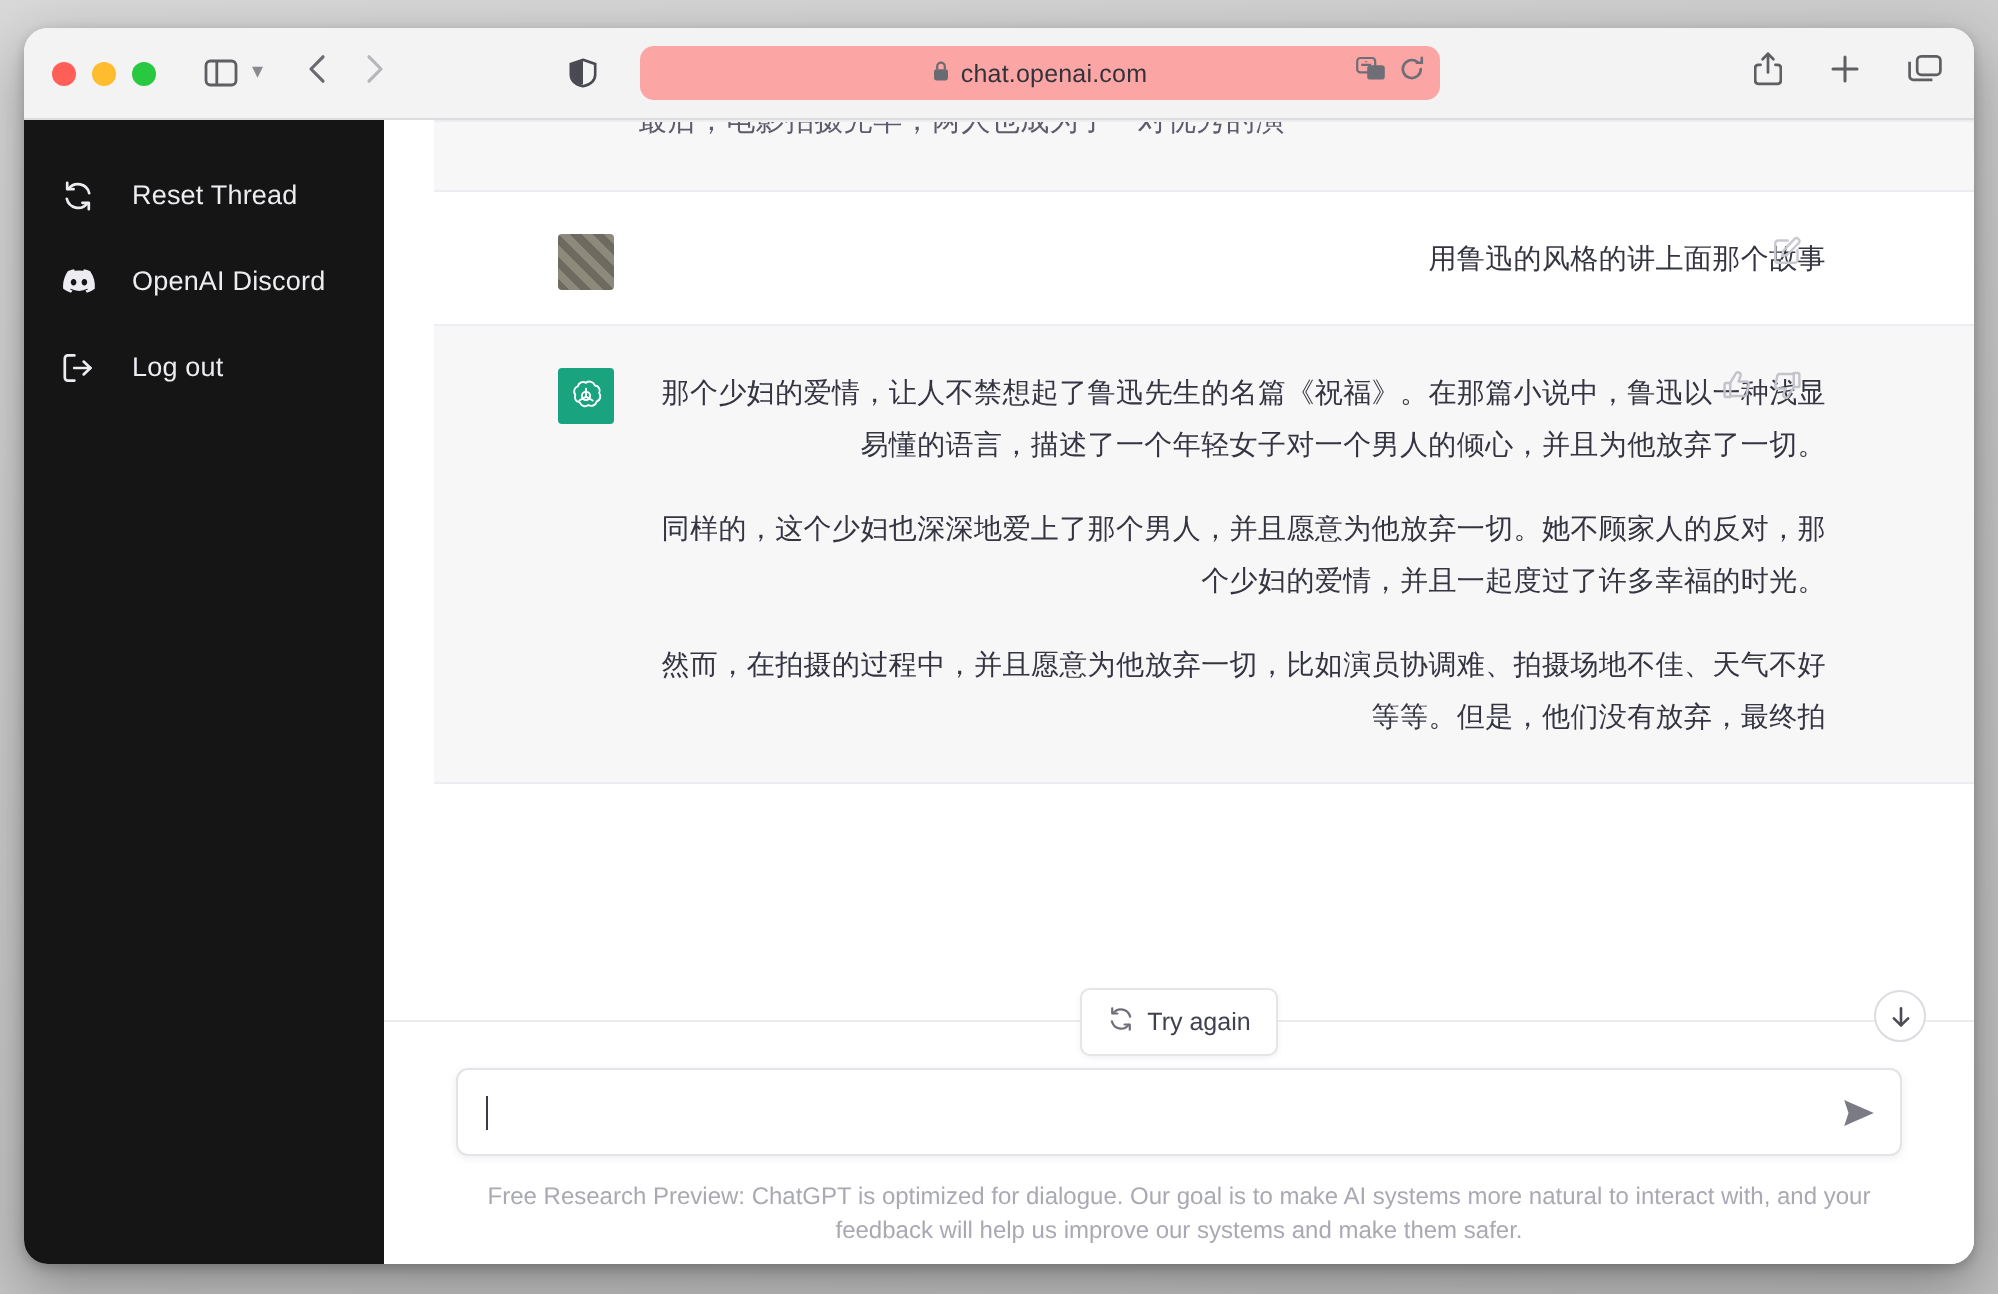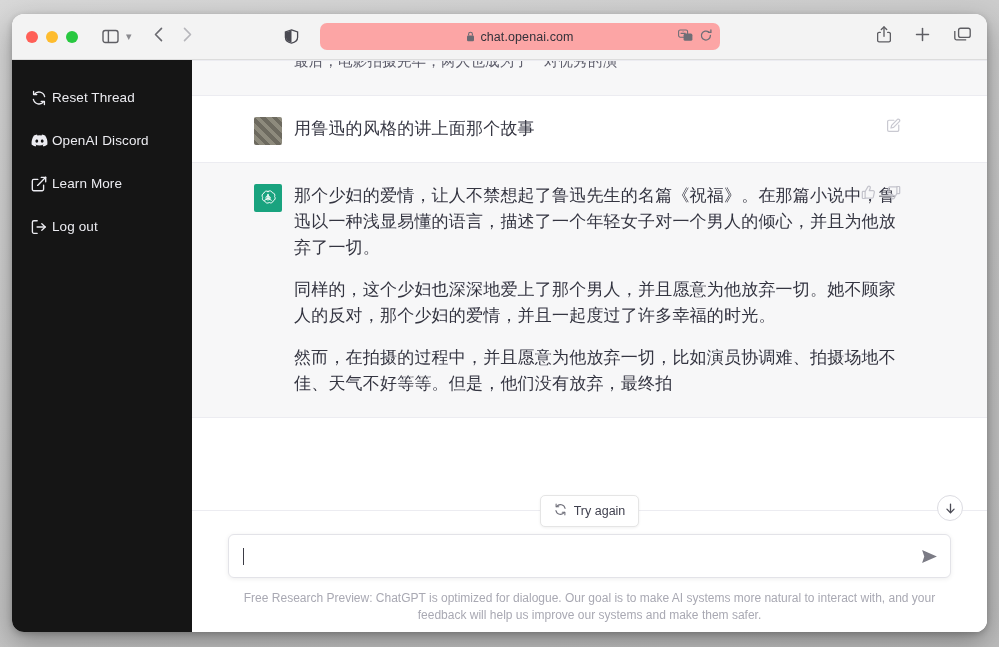--- a/index.html
+++ b/index.html
@@ -77,37 +77,37 @@
 
   
   .sidebar {
     width: 180px; flex: 0 0 180px;
     background: #151515;
     padding-top: 16px;
     display: flex; flex-direction: column;
   }
   .side-item {
     display: flex; align-items: center;
-    gap: 4px;
+    gap: 18px;
     height: 43px;
     padding: 0 0 0 18px;
     color: #ececf1;
     cursor: pointer;
   }
   .side-icon { width: 18px; display: flex; align-items: center; justify-content: center; color: #ececf1; }
   .side-label { font-size: 13.5px; letter-spacing: .1px; }
 
   
   .chat {
     flex: 1; min-width: 0;
     background: #fff;
     display: flex; flex-direction: column;
     position: relative;
   }
-  .scroll { flex: 1; overflow: hidden; position: relative; }
+  .scroll { flex: 1; overflow: hidden; position: relative; padding-left: 25px; }
 
   .msgrow { display: flex; padding: 20px 0; }
   .msgrow.user { background: #ffffff; }
   .msgrow.assistant { background: #f7f7f8; border-top: 1px solid #ececf1; border-bottom: 1px solid #ececf1; }
   .msgrow.clipped { padding-top: 0; height: 36px; overflow: hidden; }
 
   .msg-inner {
     width: 100%;
     display: flex;
     padding: 0 22px 0 102px;
@@ -124,25 +124,26 @@
       repeating-linear-gradient(45deg, #6d6a5f 0 4px, #8d8a7c 4px 8px),
       #6f6c60;
     filter: blur(.3px);
   }
   .avatar-gpt {
     background: #19a37f;
     display: flex; align-items: center; justify-content: center;
   }
   .msg-text {
     flex: 1;
-    font-size: 17px;
+    font-size: 14px;
     line-height: 26px;
     color: #343541;
     letter-spacing: .2px;
     padding-right: 52px;
+    text-align: right;
   }
   .msg-text p { margin: 0 0 16px 0; }
   .msg-text p:last-child { margin-bottom: 0; }
   .clip-text {
     font-size: 14.5px; line-height: 26px; color: #5c5c6a;
     padding-left: 102px; letter-spacing: .2px;
     position: relative; top: -13px;
   }
   .msg-actions {
     position: absolute; right: 86px; top: 2px;
@@ -153,21 +154,21 @@
   
   .composer-wrap {
     flex: 0 0 auto;
     background: #ffffff;
     border-top: 1px solid #ececf1;
     padding: 0 0 8px 0;
     position: relative;
   }
   .tryagain-row {
     height: 34px;
-    display: flex; align-items: center; justify-content: center;
+    display: flex; justify-content: center;
     position: relative;
     margin-top: -17px;
   }
   .tryagain {
     display: inline-flex; align-items: center; gap: 7px;
     background: #fff;
     border: 1px solid #e5e5e5;
     border-radius: 5px;
     padding: 7px 13px;
     font-size: 12.5px;
@@ -323,30 +324,20 @@
 
       <div class="side-item">
         <span class="side-icon">
           <svg width="17" height="13" viewBox="0 0 17 13" fill="currentColor">
             <path d="M14.1 1.6A13 13 0 0 0 11 .6l-.4.8a12 12 0 0 0-4.2 0L6 .6a13 13 0 0 0-3.1 1C.9 4.6.4 7.5.6 10.4A13 13 0 0 0 4.5 12.4l.8-1.2a8.5 8.5 0 0 1-1.3-.6l.3-.2a9.2 9.2 0 0 0 8.4 0l.3.2a8.5 8.5 0 0 1-1.3.6l.8 1.2a13 13 0 0 0 3.9-2c.3-3.4-.5-6.2-2.3-8.8zM5.8 8.7c-.8 0-1.4-.7-1.4-1.6s.6-1.6 1.4-1.6 1.4.7 1.4 1.6-.6 1.6-1.4 1.6zm5.4 0c-.8 0-1.4-.7-1.4-1.6s.6-1.6 1.4-1.6 1.4.7 1.4 1.6-.6 1.6-1.4 1.6z"></path>
           </svg>
         </span>
         <span class="side-label">OpenAI Discord</span>
       </div>
 
-      <div class="side-item">
-        <span class="side-icon">
-          <svg width="16" height="16" viewBox="0 0 16 16" fill="none" stroke="currentColor" stroke-width="1.35" stroke-linecap="round" stroke-linejoin="round">
-            <path d="M12.6 9.2v4a1.5 1.5 0 0 1-1.5 1.5H2.8a1.5 1.5 0 0 1-1.5-1.5V4.9a1.5 1.5 0 0 1 1.5-1.5h4"></path>
-            <polyline points="10.2,1.3 14.7,1.3 14.7,5.8"></polyline>
-                <line x1="6.6" y1="9.4" x2="14.7" y2="1.3"></line>
-          </svg>
-        </span>
-        <span class="side-label">Learn More</span>
-      </div>
 
       <div class="side-item">
         <span class="side-icon">
           <svg width="16" height="16" viewBox="0 0 16 16" fill="none" stroke="currentColor" stroke-width="1.35" stroke-linecap="round" stroke-linejoin="round">
             <path d="M6.2 14.3H2.9A1.5 1.5 0 0 1 1.4 12.8V3.2A1.5 1.5 0 0 1 2.9 1.7h3.3"></path>
             <polyline points="10.8,11.2 14.2,8 10.8,4.8"></polyline>
                 <line x1="14.2" y1="8" x2="6.1" y2="8"></line>
           </svg>
         </span>
         <span class="side-label">Log out</span>

